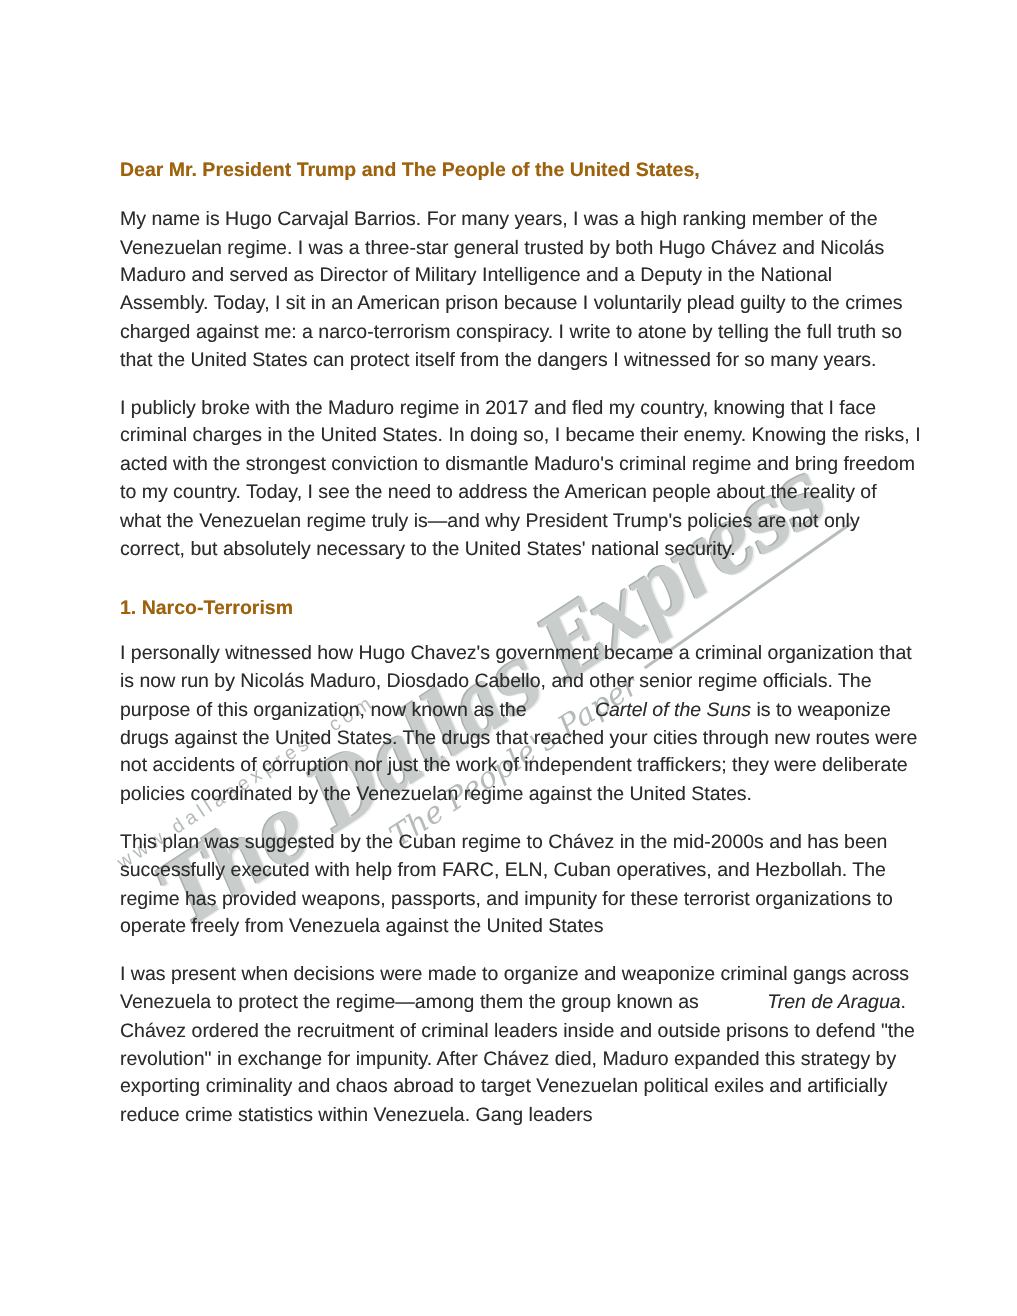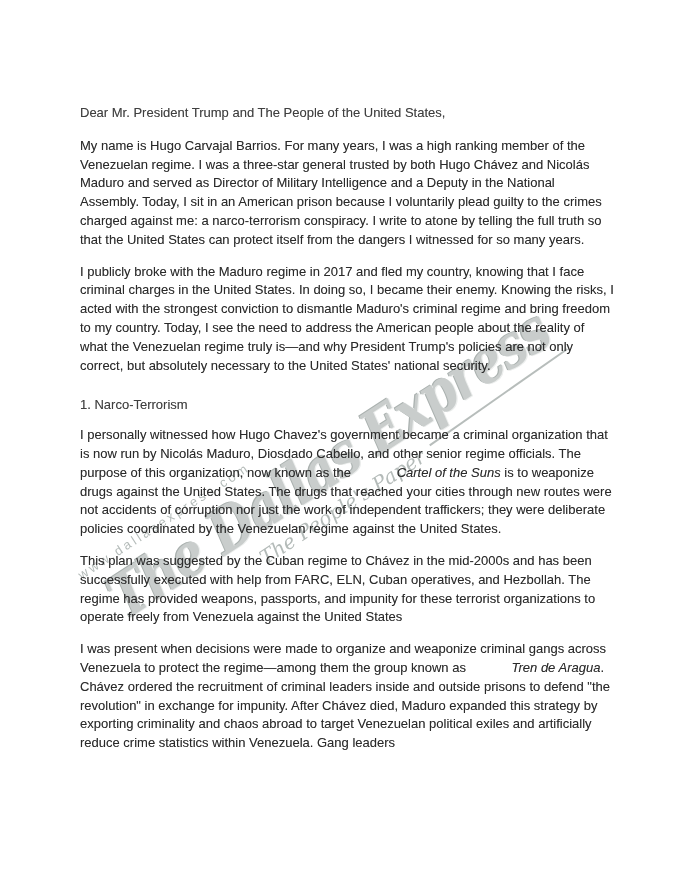--- a/index.html
+++ b/index.html
@@ -83,22 +83,22 @@
     top: 104px;
     width: 534px;
     z-index: 2;
     color: #2b2b2b;
     font-size: 13px;
     line-height: 18.8px;
     text-shadow: 0 0 0.4px rgba(40,40,40,0.35);
   }
   .content .salutation,
   .content .heading {
-    font-weight: normal;
-    color: #404040;
+    font-weight: bold;
+    color: #a16207;
     margin: 0 0 14px 0;
   }
   .content .heading {
     margin-top: 21px;
     margin-bottom: 11px;
   }
   .content .paragraph {
     margin: 0 0 13px 0;
   }
   .content .paragraph em {

